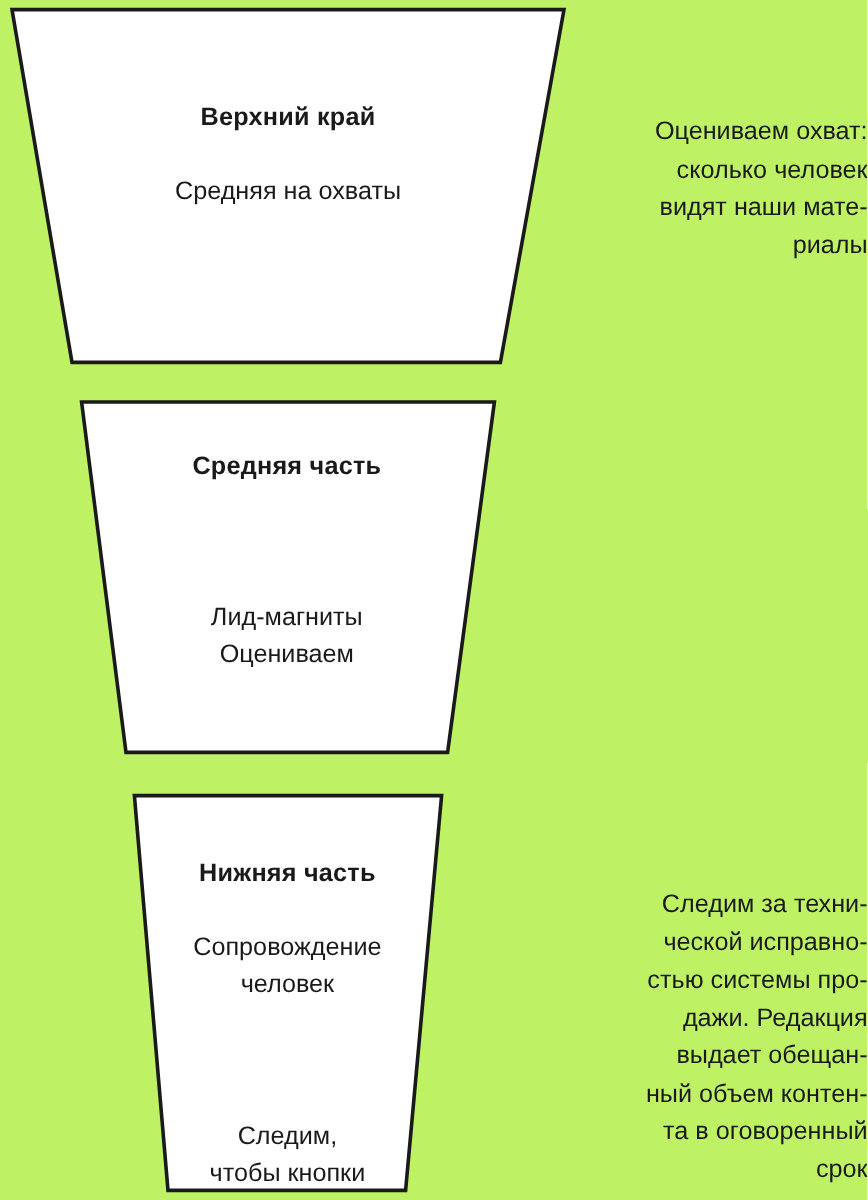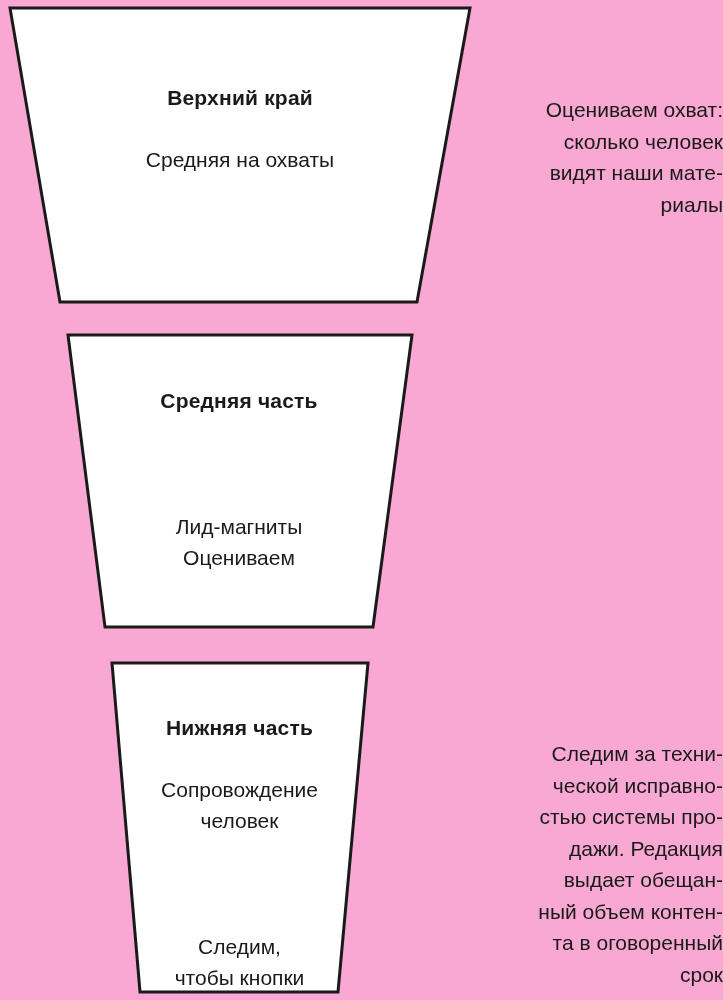--- a/index.html
+++ b/index.html
@@ -1,40 +1,40 @@
 <!DOCTYPE html>
 <html><head>
 <meta charset="utf-8">
 <style>
   html, body { margin: 0; padding: 0; background: #ffffff; }
   .page {
     position: relative;
     width: 723px;
     height: 1000px;
-    background: #f9a8d4;
+    background: #bef264;
     font-family: "Liberation Sans", "DejaVu Sans", sans-serif;
     color: #1a1a1a;
     overflow: hidden;
   }
   .funnel-svg { position: absolute; left: 0; top: 0; }
   .trap { fill: #ffffff; stroke-width: 3; stroke-linejoin: miter; }
 
   .seg-text {
     position: absolute;
     text-align: center;
     font-size: 21px;
     line-height: 31px;
     white-space: pre-line;
   }
   .seg-title { font-weight: 700; letter-spacing: 0.2px; }
   .gap-a { height: 40px; }
   .gap-b { height: 33px; }
 
   .seg1 { left: 60px;  top: 51px;  width: 360px; }
-  .seg2 { left: 79px;  top: 354px; width: 320px; }
+  .seg2 { left: 79px;  top: 342px; width: 320px; }
   .seg3 { left: 99px;  top: 681px; width: 281px; }
 
   .annot {
     position: absolute;
     left: 523px;
     width: 200px;
     font-size: 21px;
     line-height: 31.5px;
     white-space: pre-line;
     text-align: right;

